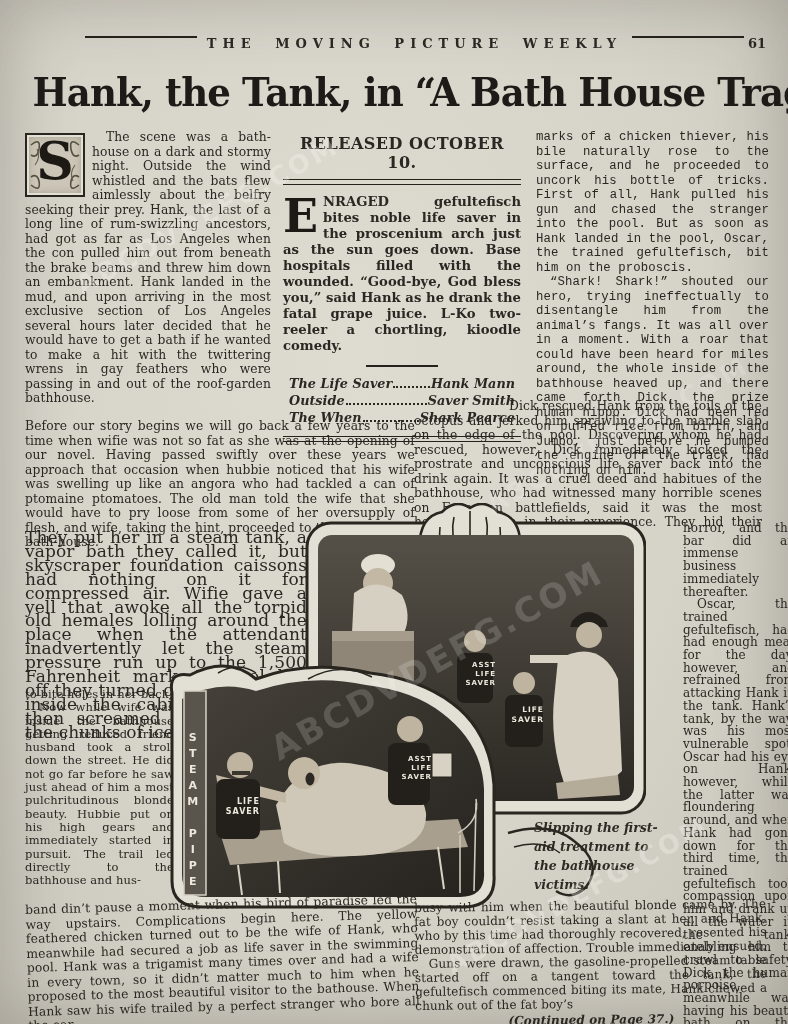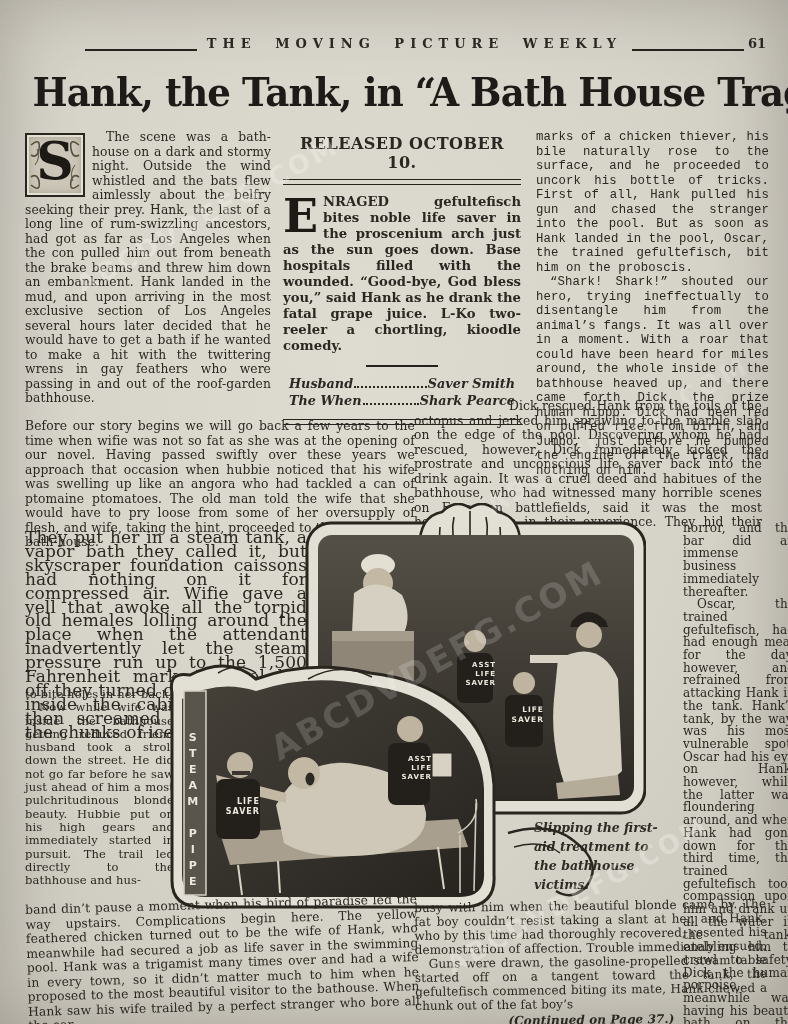--- a/index.html
+++ b/index.html
@@ -4,21 +4,21 @@
 <style>
   html,body{margin:0;padding:0;}
   body{width:788px;height:1024px;overflow:hidden;background:#b9b6ab;}
   .page{
     position:relative;width:788px;height:1024px;
     background:radial-gradient(ellipse at 45% 35%, #dedbd1 0%, #d6d3c9 55%, #c6c3b8 100%);
     box-shadow:inset 0 0 70px rgba(60,55,45,.28);
     font-family:"DejaVu Serif", serif;color:#2b2722;
   }
   
-  .masthead{position:absolute;left:0;top:36px;width:788px;display:flex;align-items:flex-end;padding:0 22px 0 85px;box-sizing:border-box;}
+  .masthead{position:absolute;left:0;top:36px;width:788px;display:flex;align-items:flex-start;padding:0 22px 0 85px;box-sizing:border-box;}
   .masthead .rule{flex:1;border-top:2px solid #25221e;height:0;}
   .masthead .journal{font-weight:bold;font-size:13px;letter-spacing:6px;word-spacing:8px;padding:0 10px;white-space:nowrap;}
   .masthead .pagenum{font-weight:bold;font-size:13px;margin-left:4px;}
   
   .headline{position:absolute;left:0;top:68px;width:788px;text-align:center;}
   .headline span{display:inline-block;white-space:nowrap;font-weight:bold;font-size:40px;letter-spacing:-1px;transform:scaleX(.93);transform-origin:center;color:#1d1a17;}
   
   .para{position:absolute;text-align:justify;font-size:12.3px;line-height:14.5px;letter-spacing:.1px;}
   .para p{margin:0;}
   .para p + p{text-indent:14px;}
@@ -93,21 +93,26 @@
 
   <div class="release-box">
     <div class="released">RELEASED OCTOBER 10.</div>
     <div class="dbl-rule"></div>
     <div class="blurb">
       <span class="dropcap-e">E</span>
       <span>NRAGED gefultefisch bites noble life saver in the proscenium arch just as the sun goes down.  Base hospitals filled with the wounded.  “Good-bye, God bless you,” said Hank as he drank the fatal grape juice.  L-Ko two-reeler a chortling, kioodle comedy.</span>
     </div>
     <div class="short-rule"></div>
     <div class="cast-row">
-      <span class="role">Husband</span>
+      <span class="role">The Life Saver</span>
+      <span class="dots"></span>
+      <span class="actor">Hank Mann</span>
+    </div>
+    <div class="cast-row">
+      <span class="role">Outside</span>
       <span class="dots"></span>
       <span class="actor">Saver Smith</span>
     </div>
     <div class="cast-row">
       <span class="role">The When</span>
       <span class="dots"></span>
       <span class="actor">Shark Pearce</span>
     </div>
     <div class="dbl-rule" style="margin-top:10px;"></div>
   </div>

